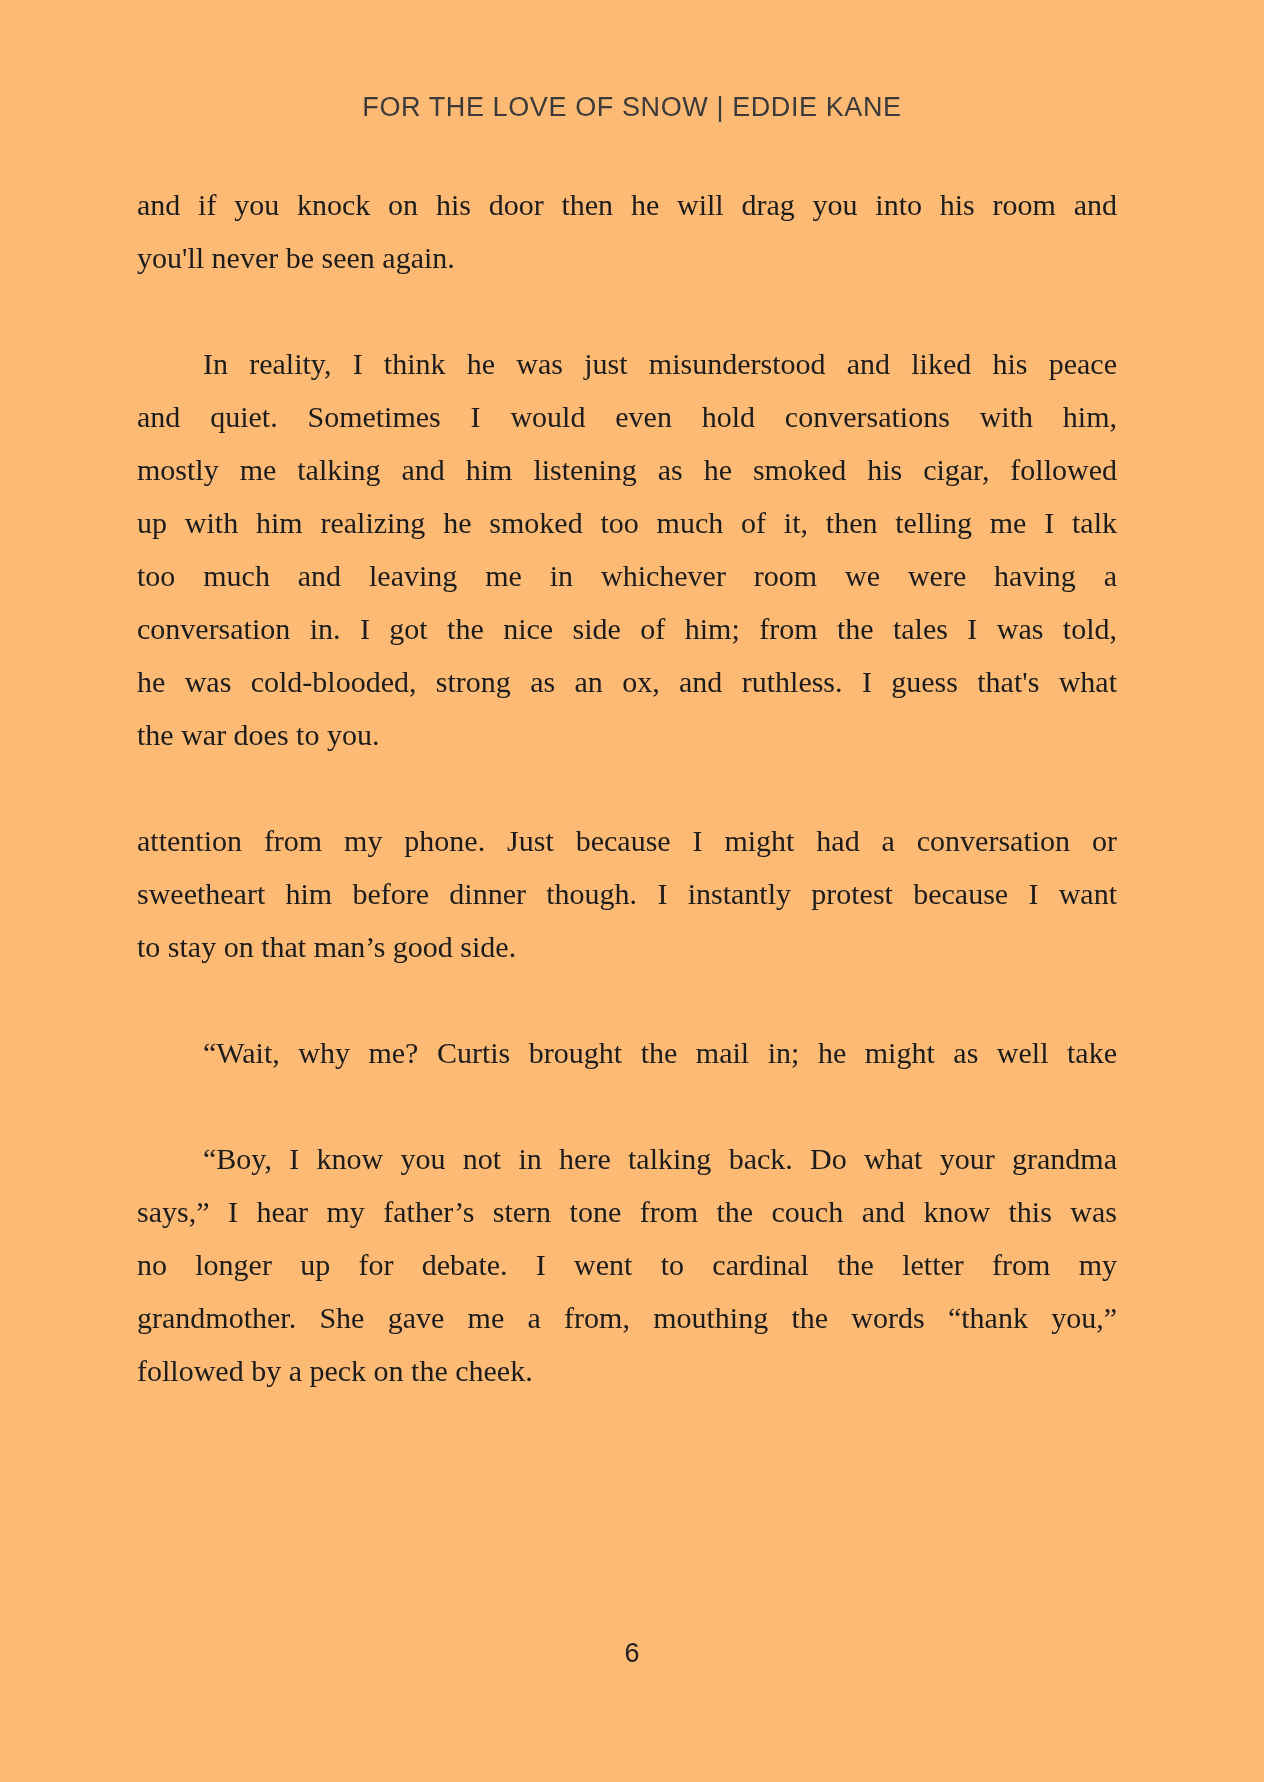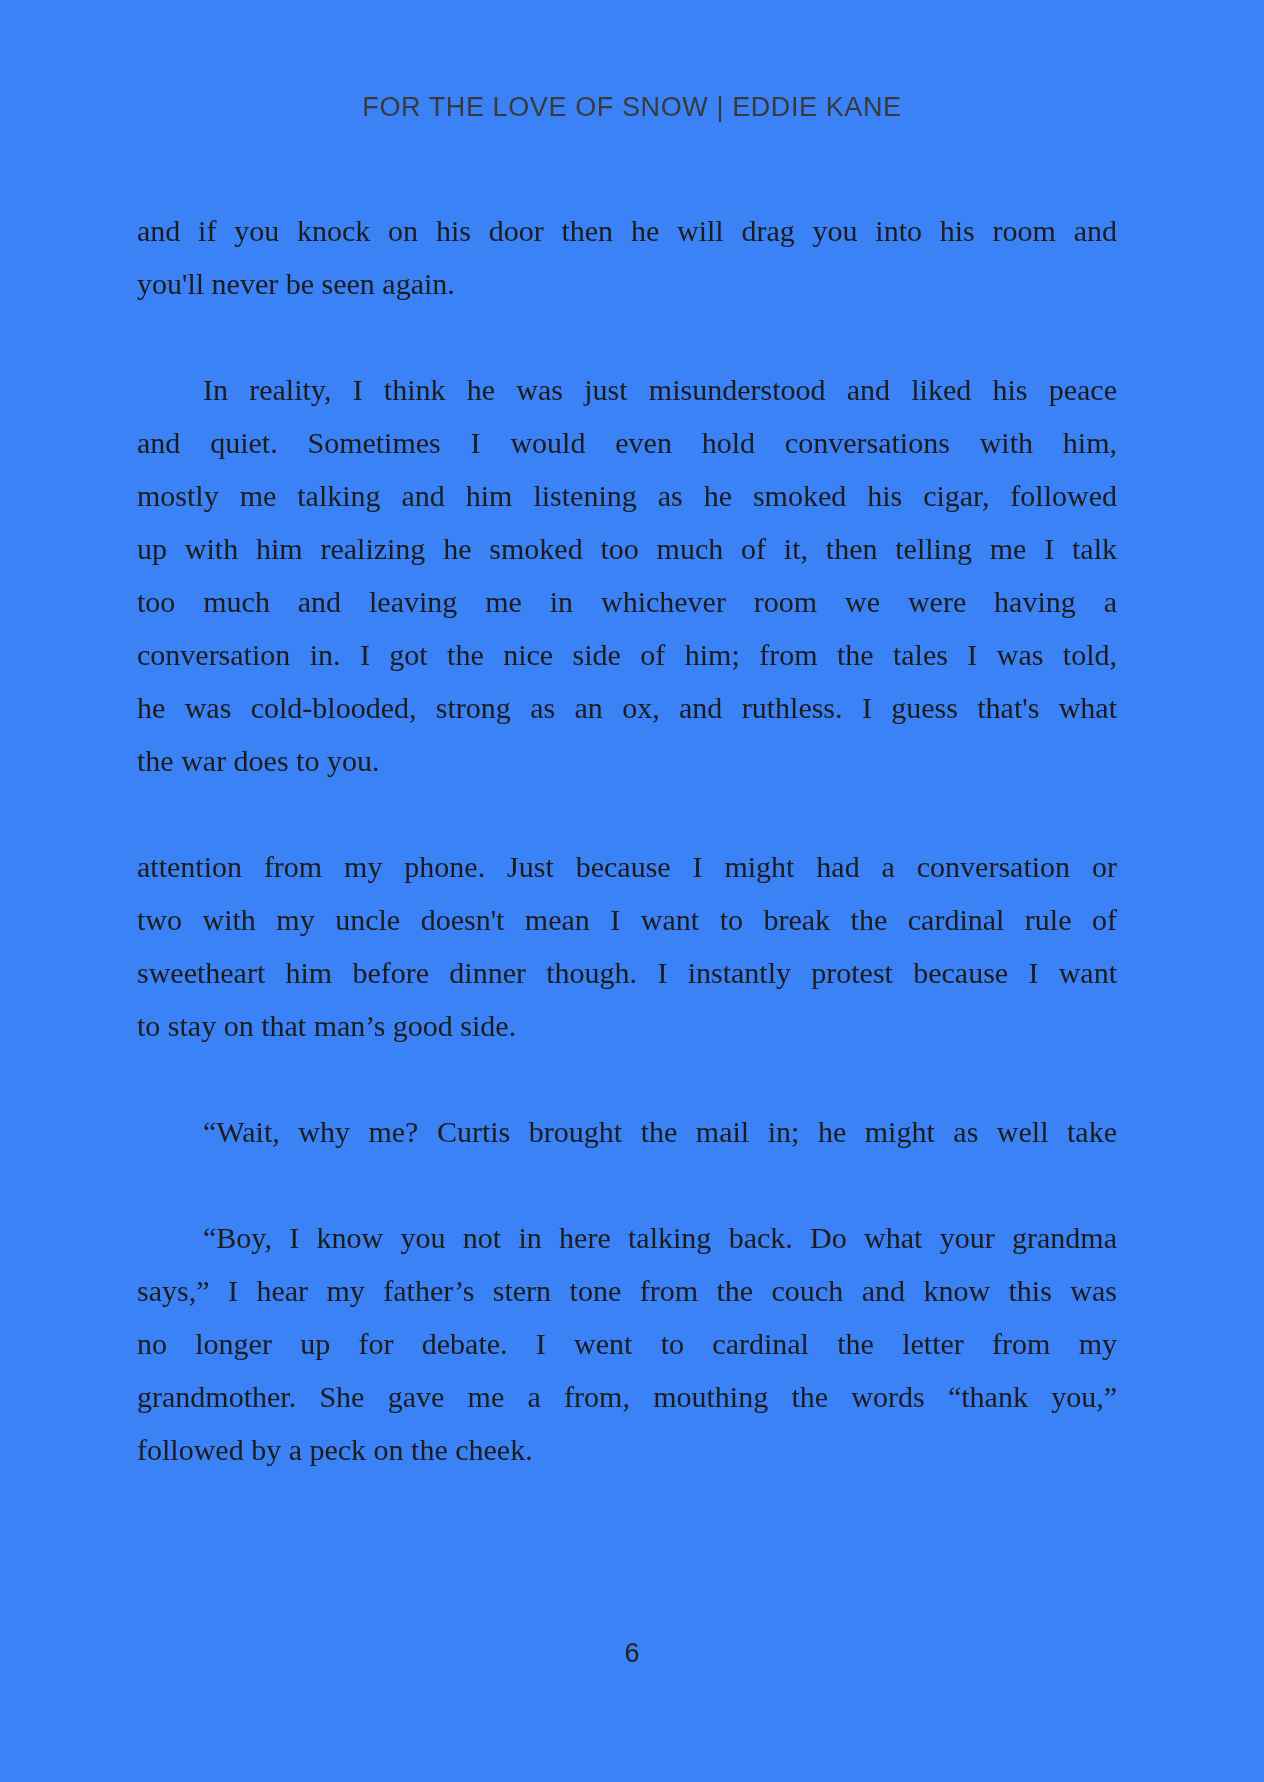--- a/index.html
+++ b/index.html
@@ -20,21 +20,21 @@
     width: 1264px;
     text-align: center;
     font-family: "Liberation Sans", sans-serif;
     font-size: 27px;
     letter-spacing: 0.6px;
     color: #3a3a3a;
     white-space: nowrap;
   }
   .body-text {
     position: absolute;
-    top: 204px;
+    top: 178px;
     left: 137px;
     width: 980px;
     font-family: "Liberation Serif", serif;
     font-size: 30px;
     line-height: 53px;
     color: #1c1c1c;
   }
   .paragraph {
     margin: 0 0 53px 0;
   }
@@ -59,41 +59,40 @@
     width: 1264px;
     text-align: center;
     font-family: "Liberation Sans", sans-serif;
     font-size: 27px;
     color: #222222;
   }
 </style>
 </head>
 <body>
 
-<div class="page" style="background: #3b82f6;">
+<div class="page" style="background: #fdba74;">
   <div class="running-header" style="color: rgb(58, 58, 58);">FOR THE LOVE OF SNOW | EDDIE KANE</div>
 
   <div class="body-text" style="color: rgb(28, 28, 28);">
       <div class="paragraph">
         <div class="line">and if you knock on his door then he will drag you into his room and</div>
         <div class="line para-last">you'll never be seen again.</div>
       </div>
       <div class="paragraph">
         <div class="line indent">In reality, I think he was just misunderstood and liked his peace</div>
         <div class="line">and quiet. Sometimes I would even hold conversations with him,</div>
         <div class="line">mostly me talking and him listening as he smoked his cigar, followed</div>
         <div class="line">up with him realizing he smoked too much of it, then telling me I talk</div>
         <div class="line">too much and leaving me in whichever room we were having a</div>
         <div class="line">conversation in. I got the nice side of him; from the tales I was told,</div>
         <div class="line">he was cold-blooded, strong as an ox, and ruthless. I guess that's what</div>
         <div class="line para-last">the war does to you.</div>
       </div>
       <div class="paragraph">
         <div class="line">attention from my phone. Just because I might had a conversation or</div>
-        <div class="line">two with my uncle doesn't mean I want to break the cardinal rule of</div>
         <div class="line">sweetheart him before dinner though. I instantly protest because I want</div>
         <div class="line para-last">to stay on that man’s good side.</div>
       </div>
       <div class="paragraph">
         <div class="line indent">“Wait, why me? Curtis brought the mail in; he might as well take</div>
       </div>
       <div class="paragraph">
         <div class="line indent">“Boy, I know you not in here talking back. Do what your grandma</div>
         <div class="line">says,” I hear my father’s stern tone from the couch and know this was</div>
         <div class="line">no longer up for debate. I went to cardinal the letter from my</div>

